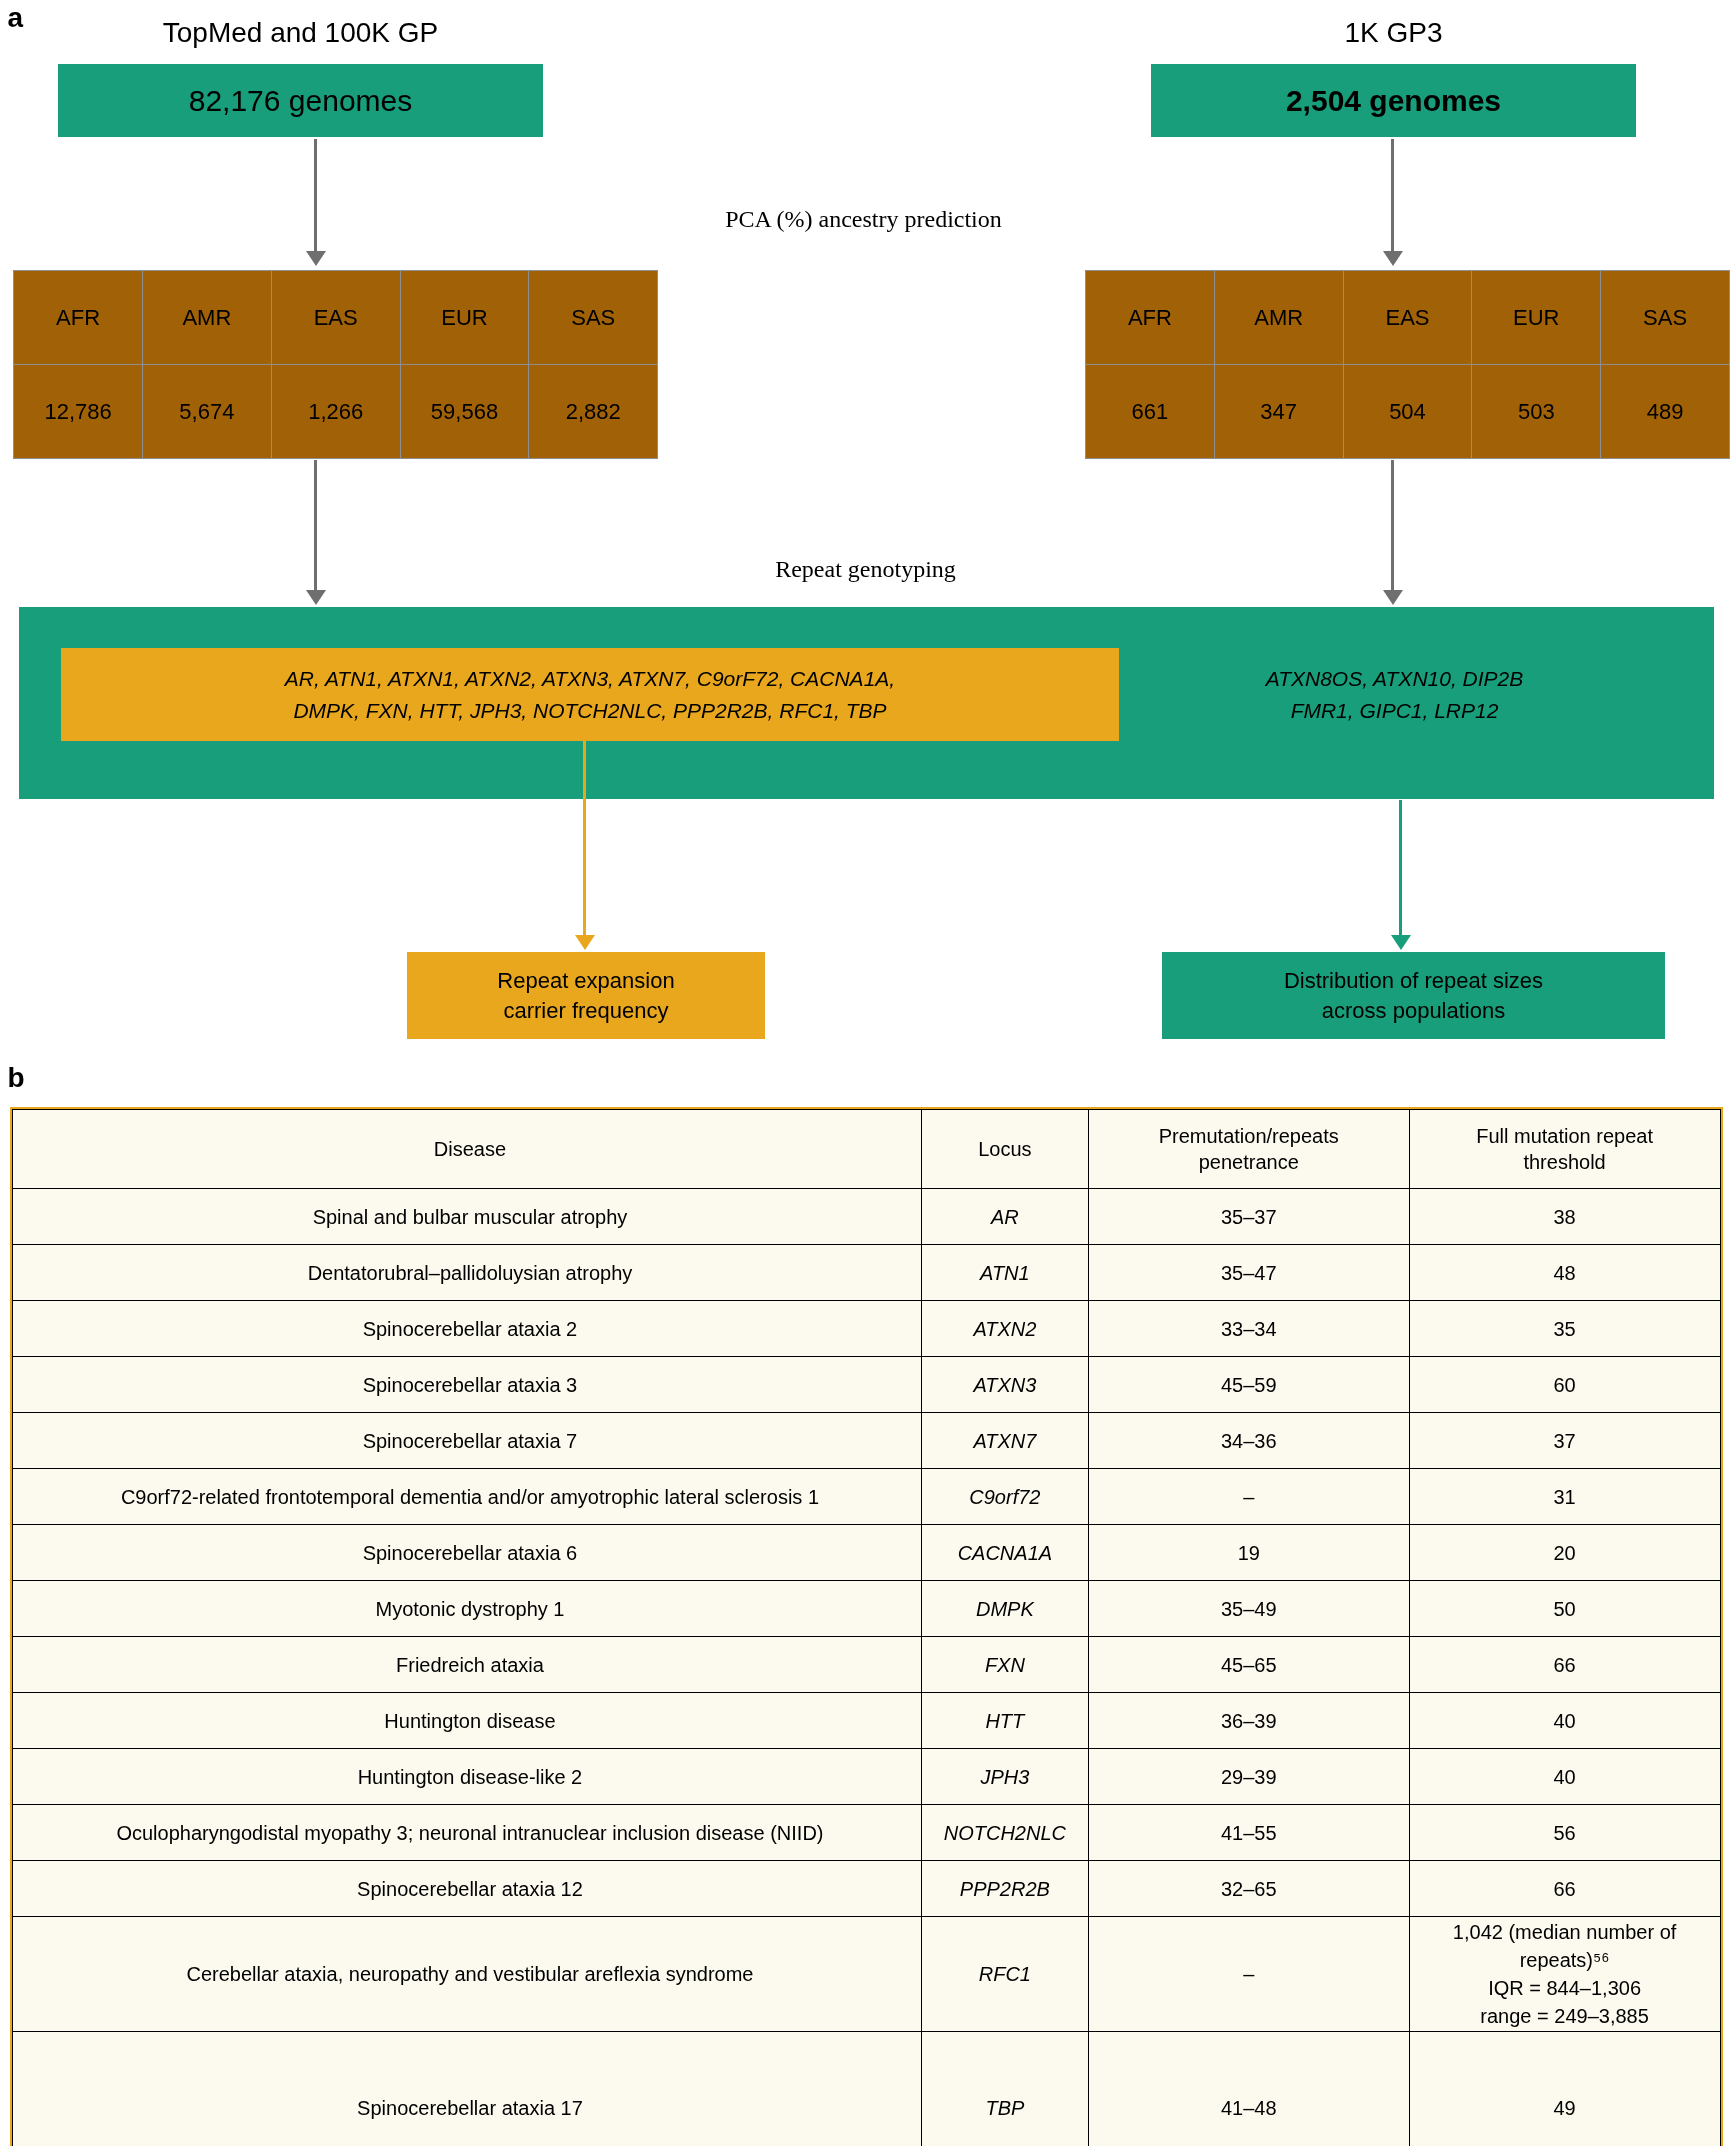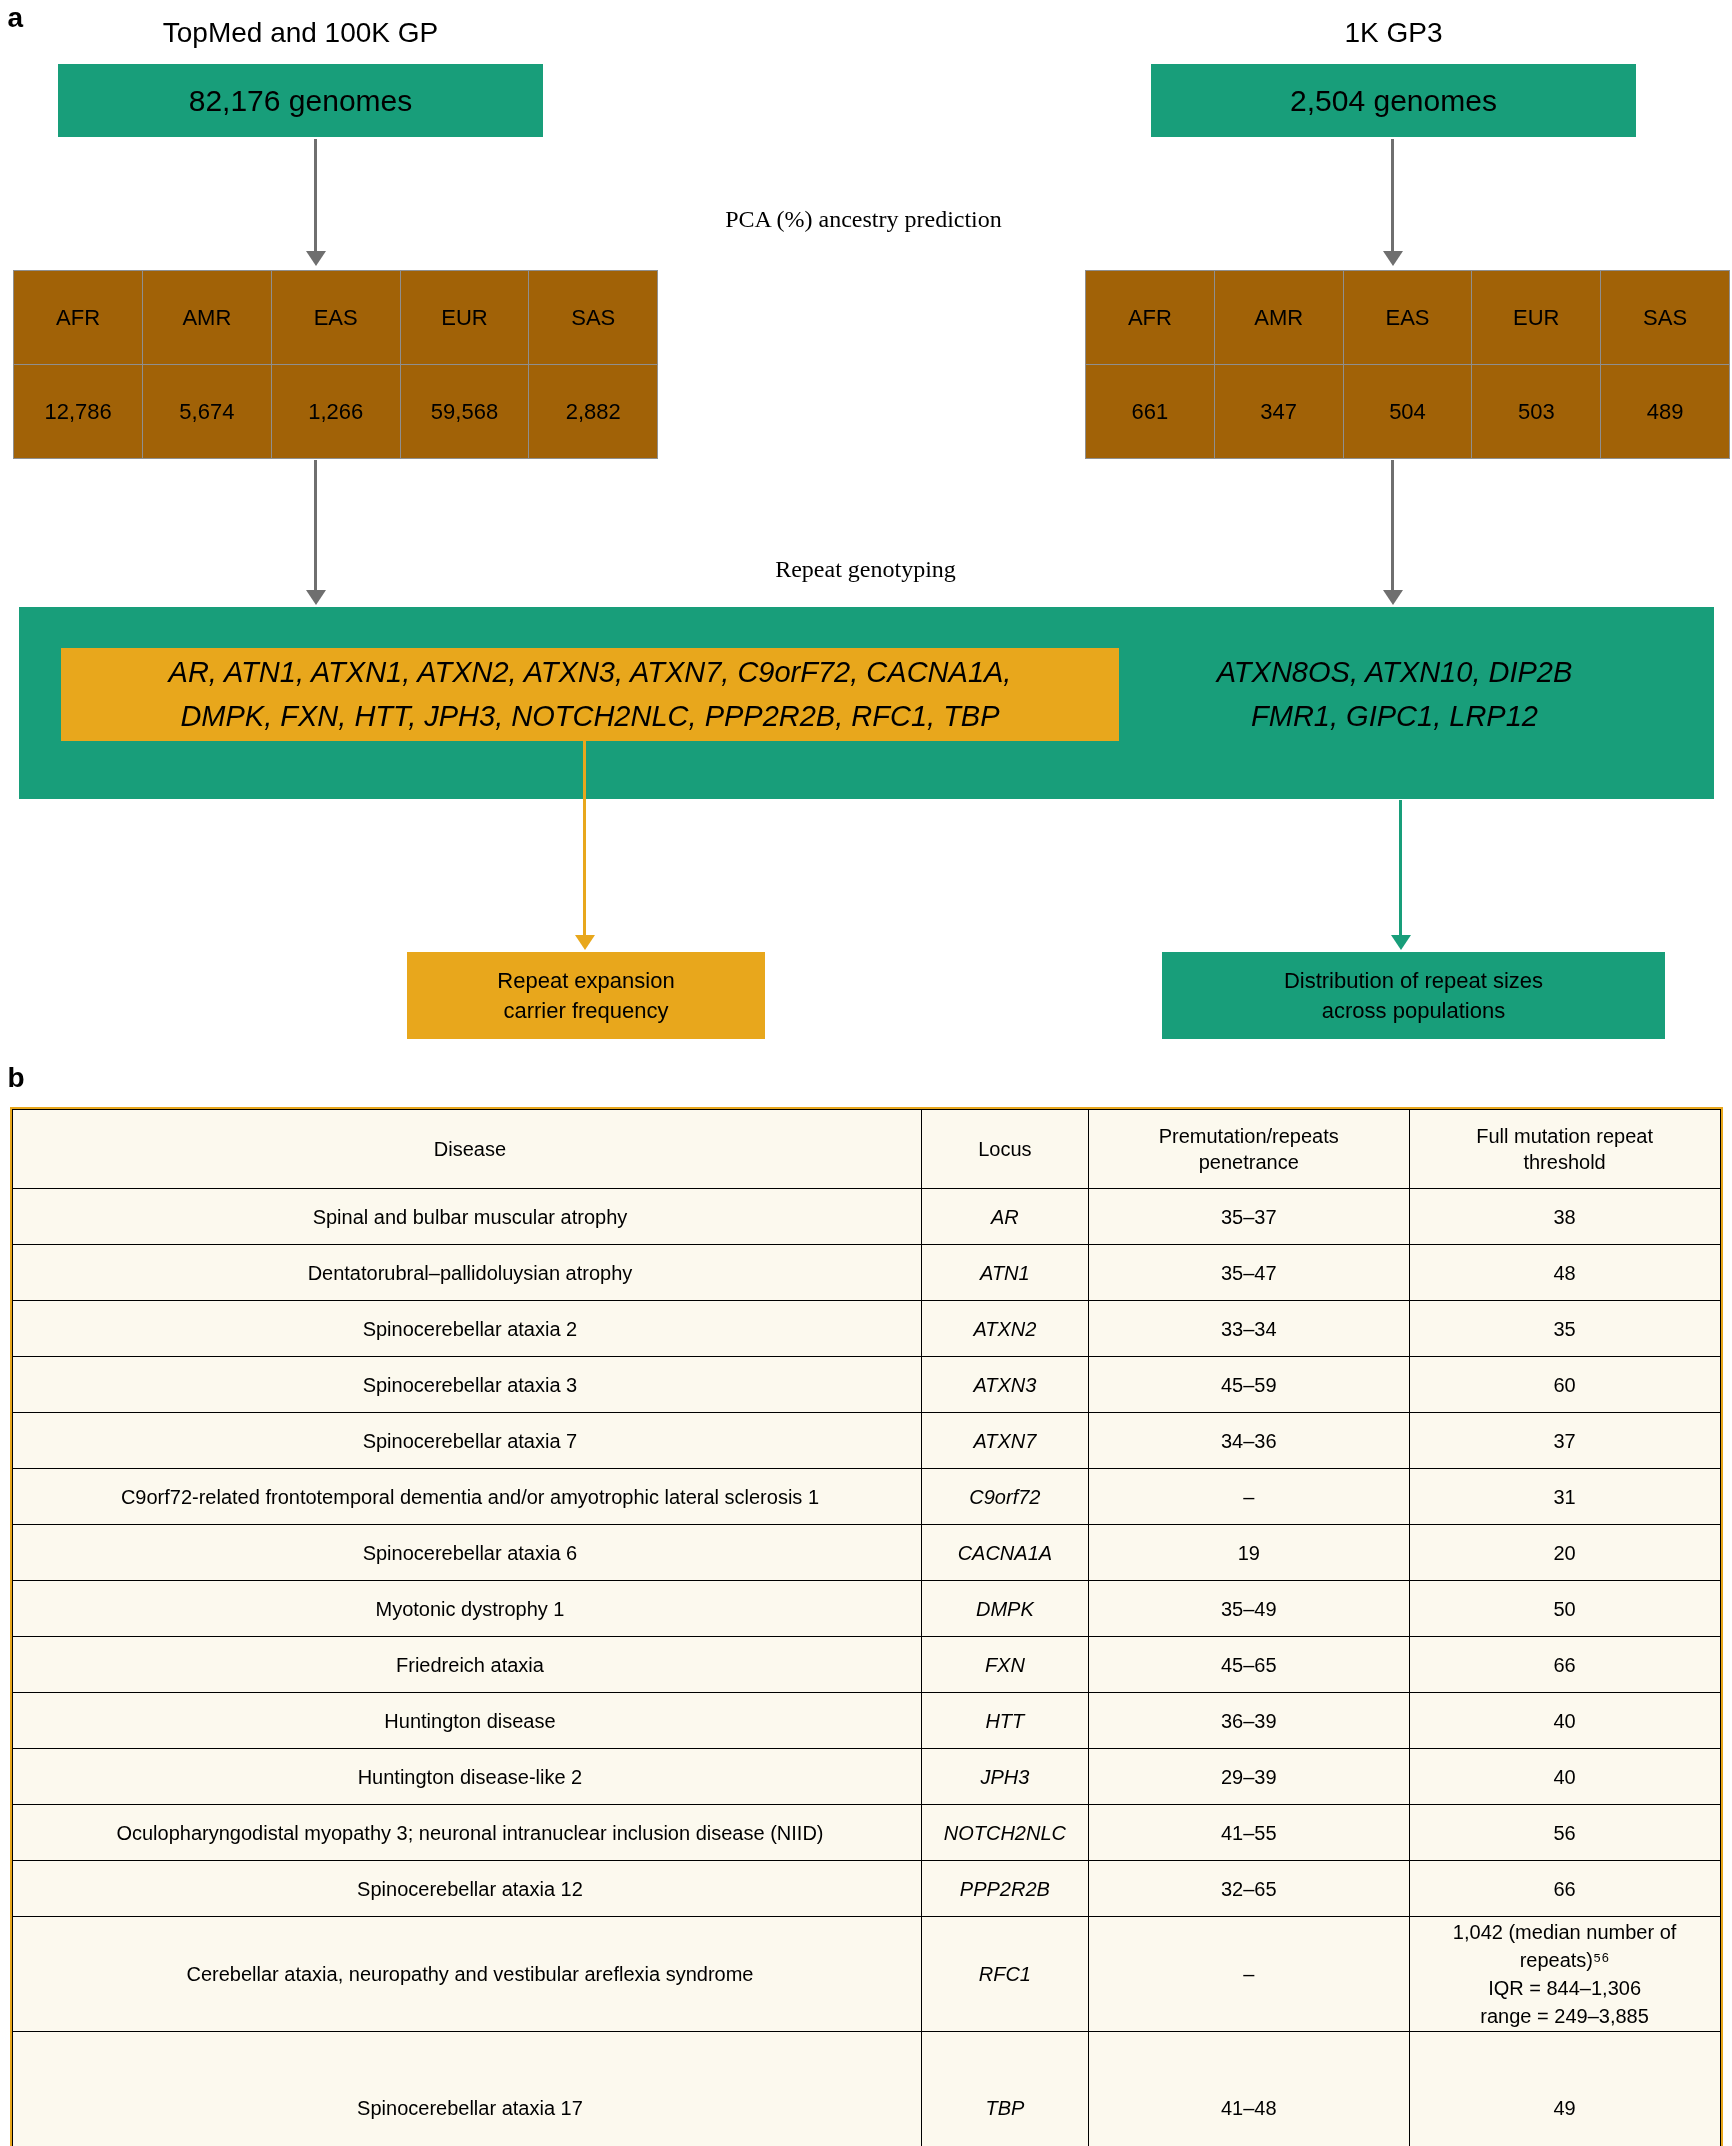--- a/index.html
+++ b/index.html
@@ -13,21 +13,21 @@
   }
   .abs{position:absolute;}
   .center-text{display:flex;align-items:center;justify-content:center;text-align:center;}
   .pre{white-space:pre-line;}
   .panel-label{font-size:28px;font-weight:bold;}
   .col-title{font-size:28px;}
   .box-green{background:var(--green,#189e7a);}
   .box-yellow{background:var(--yellow,#e8a71c);}
   .genomes-box{width:485px;height:73px;font-size:30px;}
   .result-box{font-size:22px;line-height:1.35;}
-  .gene-list{font-style:italic;font-size:29px;line-height:1.5;}
+  .gene-list{font-style:italic;font-size:21px;line-height:1.5;}
   .flow-label{font-size:24px;font-family:Liberation Serif, serif;}
 
   
   .arrow{display:flex;flex-direction:column;align-items:center;width:21px;}
   .arrow-line{width:2.8px;flex:1;}
   .arrow-head{width:0;height:0;border-left:10.4px solid transparent;border-right:10.4px solid transparent;border-top:15px solid #000;}
   .arrow.gray .arrow-line{background:var(--arrow_gray,#6f6f6f);}
   .arrow.gray .arrow-head{border-top-color:var(--arrow_gray,#6f6f6f);}
   .arrow.yellow .arrow-line{background:var(--yellow,#e8a71c);}
   .arrow.yellow .arrow-head{border-top-color:var(--yellow,#e8a71c);}
@@ -58,21 +58,21 @@
 <body>
 
 <div id="figure">
 
   <div class="abs panel-label" style="left:7.6px;top:1.9px;">a</div>
 
   <div class="abs col-title center-text" style="left:58px;top:17px;width:485px;">TopMed and 100K GP</div>
   <div class="abs col-title center-text" style="left:1151px;top:17px;width:485px;">1K GP3</div>
 
   <div class="abs box-green genomes-box center-text" style="left:58px;top:64px;">82,176 genomes</div>
-  <div class="abs box-green genomes-box center-text" style="left:1151px;top:64px;">2,504 genomes</div>
+  <div class="abs box-green genomes-box center-text" style="left:1151px;top:64px;font-weight:bold;">2,504 genomes</div>
 
   <div class="abs arrow gray" style="left:305px;top:139px;height:127px;">
     <div class="arrow-line"></div>
     <div class="arrow-head"></div>
   </div>
   <div class="abs arrow gray" style="left:1382px;top:139px;height:127px;">
     <div class="arrow-line"></div>
     <div class="arrow-head"></div>
   </div>
 

